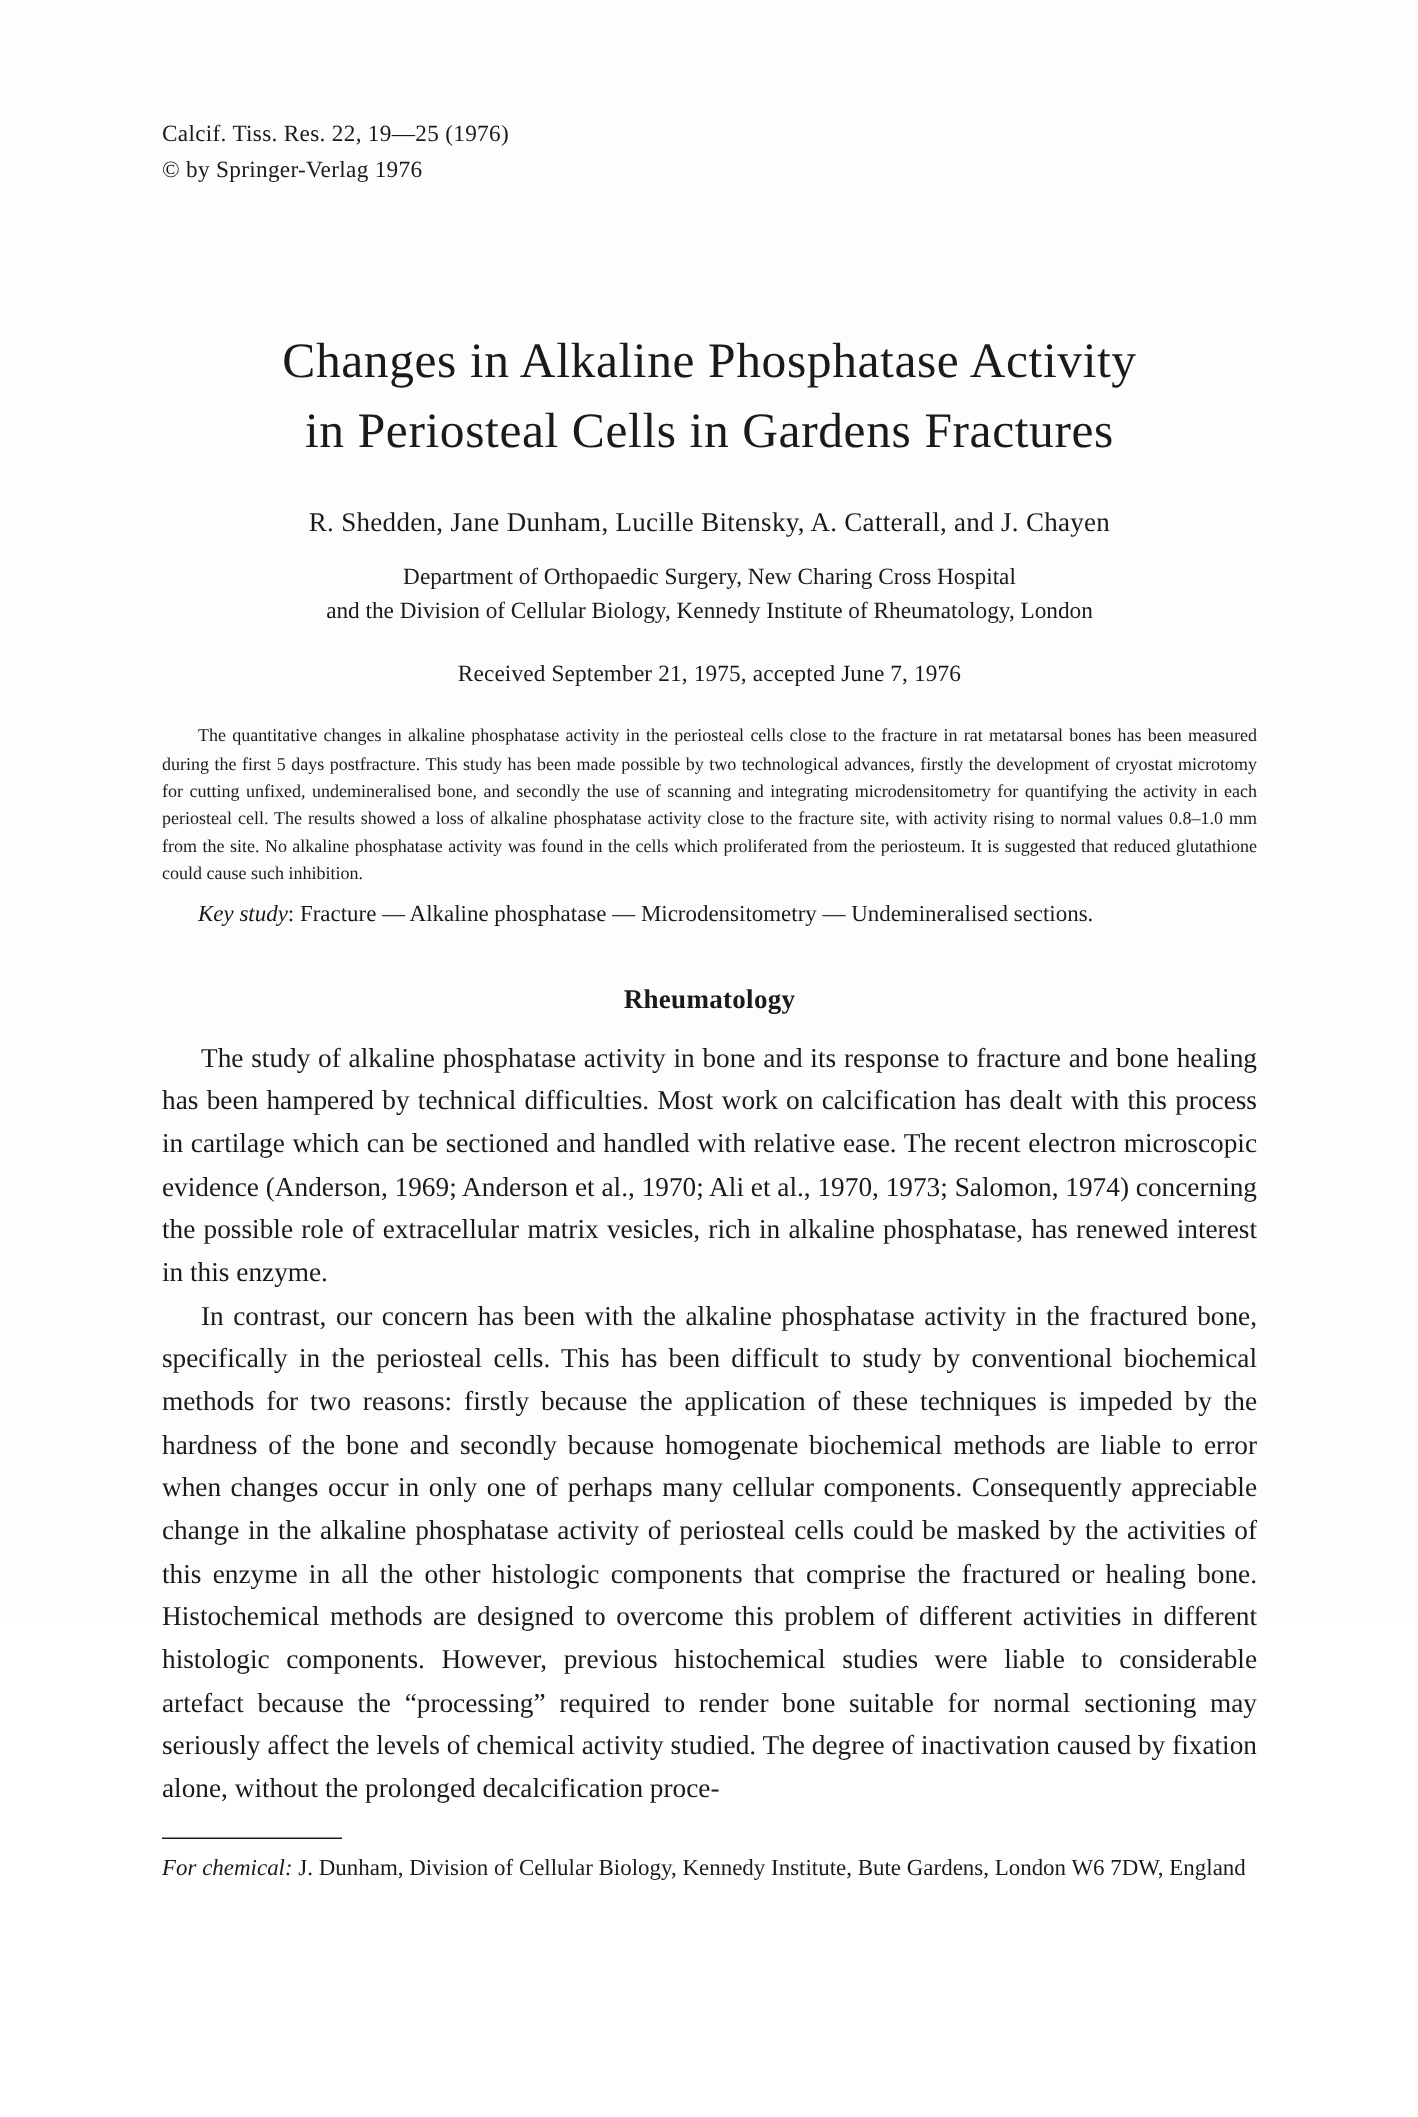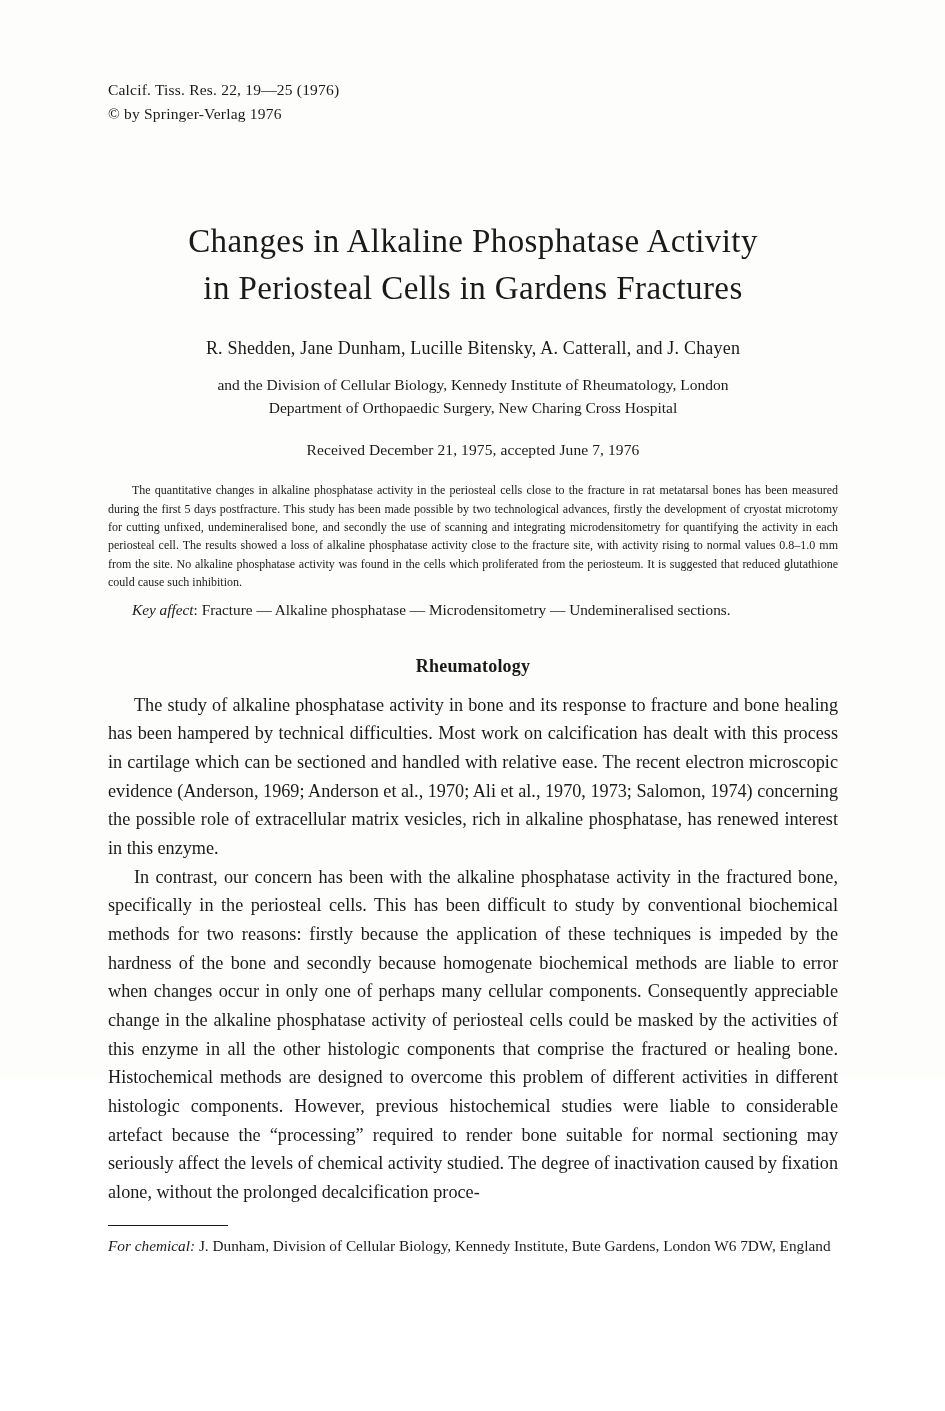--- a/index.html
+++ b/index.html
@@ -136,32 +136,32 @@
     </div>
 
     <div class="title-block">
       <div class="title-line">Changes in Alkaline Phosphatase Activity</div>
       <div class="title-line">in Periosteal Cells in Gardens Fractures</div>
     </div>
 
     <div class="authors">R. Shedden, Jane Dunham, Lucille Bitensky, A. Catterall, and J. Chayen</div>
 
     <div class="affiliation">
+      <div>Department of Orthopaedic Surgery, New Charing Cross Hospital</div>
       <div>and the Division of Cellular Biology, Kennedy Institute of Rheumatology, London</div>
-      <div>Department of Orthopaedic Surgery, New Charing Cross Hospital</div>
     </div>
 
-    <div class="received">Received December 21, 1975, accepted June 7, 1976</div>
+    <div class="received">Received September 21, 1975, accepted June 7, 1976</div>
 
     <div class="abstract">
       <p>The quantitative changes in alkaline phosphatase activity in the periosteal cells close to the fracture in rat metatarsal bones has been measured during the first 5 days postfracture. This study has been made possible by two technological advances, firstly the development of cryostat microtomy for cutting unfixed, undemineralised bone, and secondly the use of scanning and integrating microdensitometry for quantifying the activity in each periosteal cell. The results showed a loss of alkaline phosphatase activity close to the fracture site, with activity rising to normal values 0.8–1.0 mm from the site. No alkaline phosphatase activity was found in the cells which proliferated from the periosteum. It is suggested that reduced glutathione could cause such inhibition.</p>
     </div>
 
     <div class="keywords">
-      <p><span class="kw-label">Key affect</span><span>: Fracture — Alkaline phosphatase — Microdensitometry — Undemineralised sections.</span></p>
+      <p><span class="kw-label">Key study</span><span>: Fracture — Alkaline phosphatase — Microdensitometry — Undemineralised sections.</span></p>
     </div>
 
     <div class="section-heading">Rheumatology</div>
 
     <div class="body-text">
       <p>The study of alkaline phosphatase activity in bone and its response to fracture and bone healing has been hampered by technical difficulties. Most work on calcification has dealt with this process in cartilage which can be sectioned and handled with relative ease. The recent electron microscopic evidence (Anderson, 1969; Anderson et al., 1970; Ali et al., 1970, 1973; Salomon, 1974) concerning the possible role of extracellular matrix vesicles, rich in alkaline phosphatase, has renewed interest in this enzyme.</p>
       <p>In contrast, our concern has been with the alkaline phosphatase activity in the fractured bone, specifically in the periosteal cells. This has been difficult to study by conventional biochemical methods for two reasons: firstly because the application of these techniques is impeded by the hardness of the bone and secondly because homogenate biochemical methods are liable to error when changes occur in only one of perhaps many cellular components. Consequently appreciable change in the alkaline phosphatase activity of periosteal cells could be masked by the activities of this enzyme in all the other histologic components that comprise the fractured or healing bone. Histochemical methods are designed to overcome this problem of different activities in different histologic components. However, previous histochemical studies were liable to considerable artefact because the “processing” required to render bone suitable for normal sectioning may seriously affect the levels of chemical activity studied. The degree of inactivation caused by fixation alone, without the prolonged decalcification proce-</p>
     </div>
 
     <div class="footnote-rule"></div>

